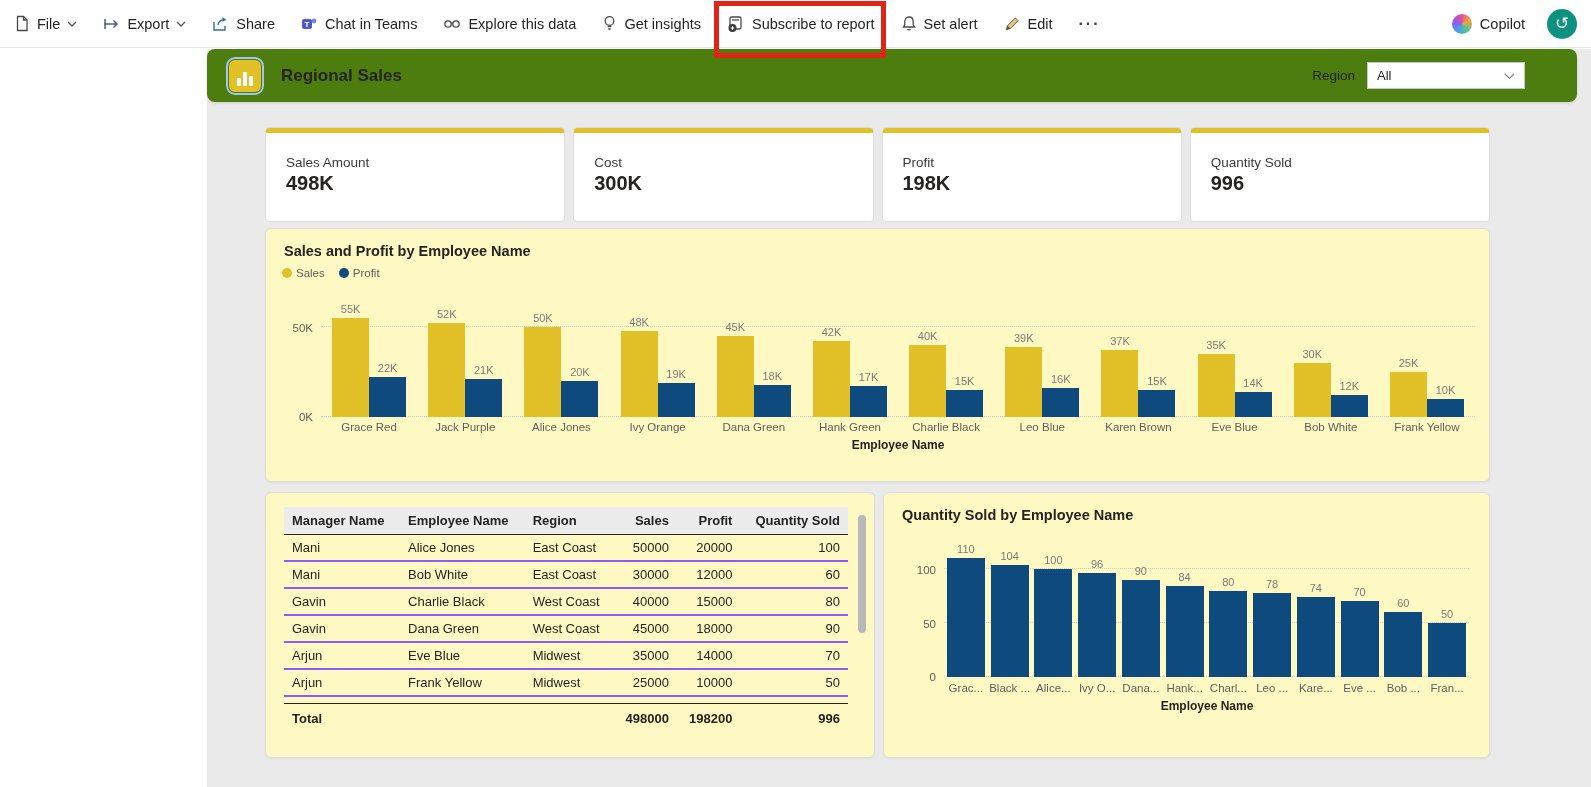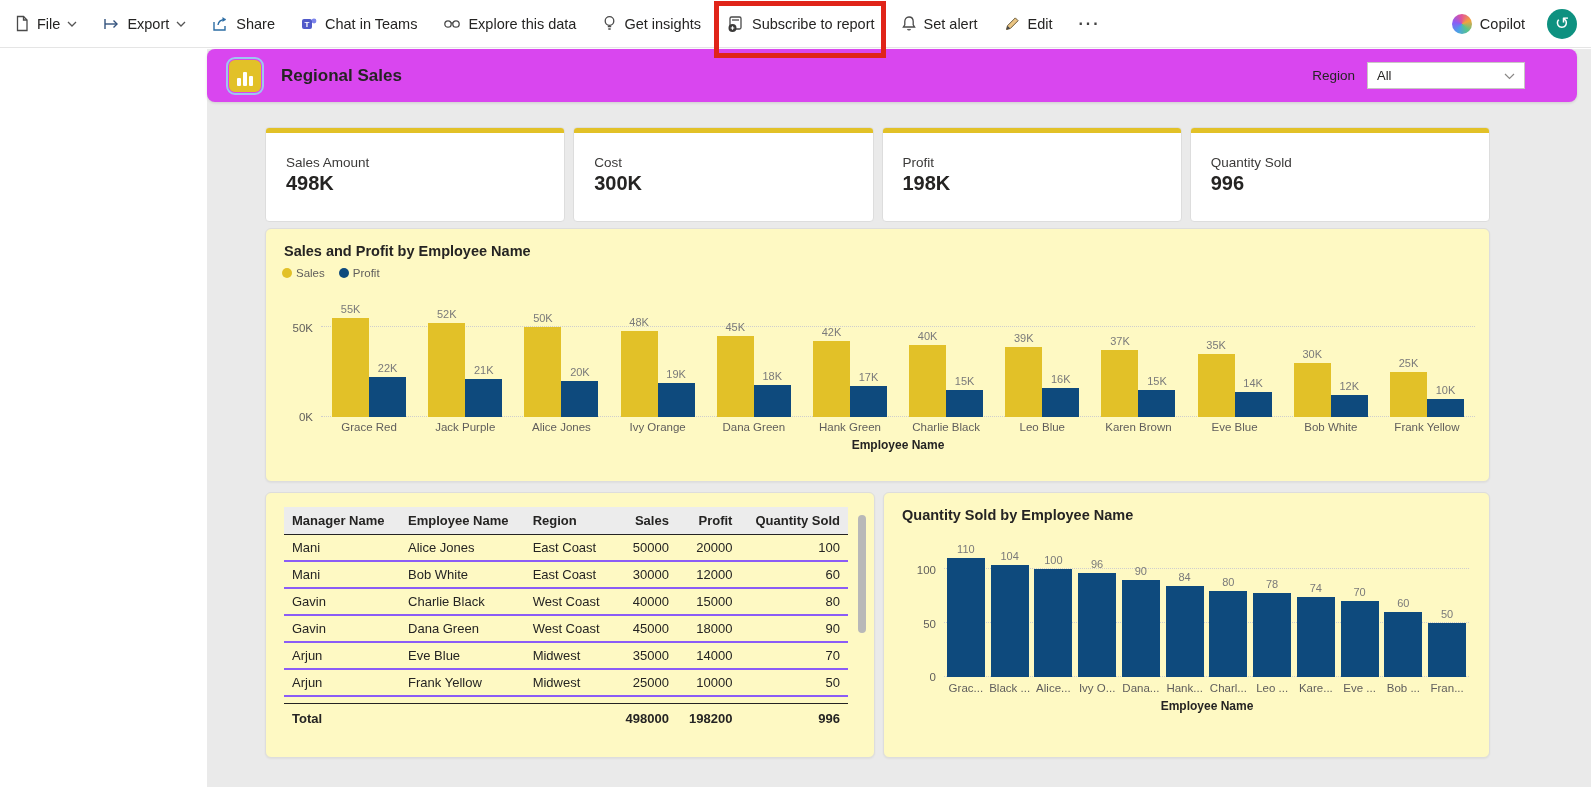--- a/index.html
+++ b/index.html
@@ -26,21 +26,21 @@
     font-size:17px; line-height:29px; text-align:center; cursor:pointer; margin-left:10px; }
   .more-dots { font-size:16px; letter-spacing:2px; font-weight:700; color:#424242; }
   .hl-wrap { position:relative; }
   .red-box { position:absolute; left:-13px; right:-11px; top:-14px; height:57px;
     border:5px solid var(--highlight-red); pointer-events:none; z-index:20; }
 
   
   .workspace { position:absolute; top:49px; left:0; right:0; bottom:0; background:#fff; }
   .canvas { position:absolute; left:207px; top:0; right:0; bottom:0; background:var(--canvas-bg); }
 
-  .header-band { position:absolute; left:0; top:0; right:14px; height:53px; background:#d946ef;
+  .header-band { position:absolute; left:0; top:0; right:14px; height:53px; background:#4d7c0f;
     border-radius:8px; box-shadow:0 1px 3px rgba(0,0,0,.12); display:flex; align-items:center; padding:0 16px; }
   .report-icon { width:32px; height:32px; border-radius:6px; background:var(--accent-yellow);
     outline:2px solid #9dc6f0; outline-offset:1px; display:flex; align-items:flex-end;
     justify-content:center; gap:2px; padding-bottom:6px; margin-left:6px; }
   .report-icon span { width:4px; background:#fff; border-radius:1px; }
   .report-title { font-size:17px; font-weight:700; margin-left:20px; }
   .filter-group { margin-left:auto; display:flex; align-items:center; gap:12px; margin-right:36px; }
   .filter-label { font-size:13.5px; }
   .dropdown { width:158px; height:27px; background:#fff; border:1px solid #c8c6c4;
     display:flex; align-items:center; justify-content:space-between; padding:0 9px;

